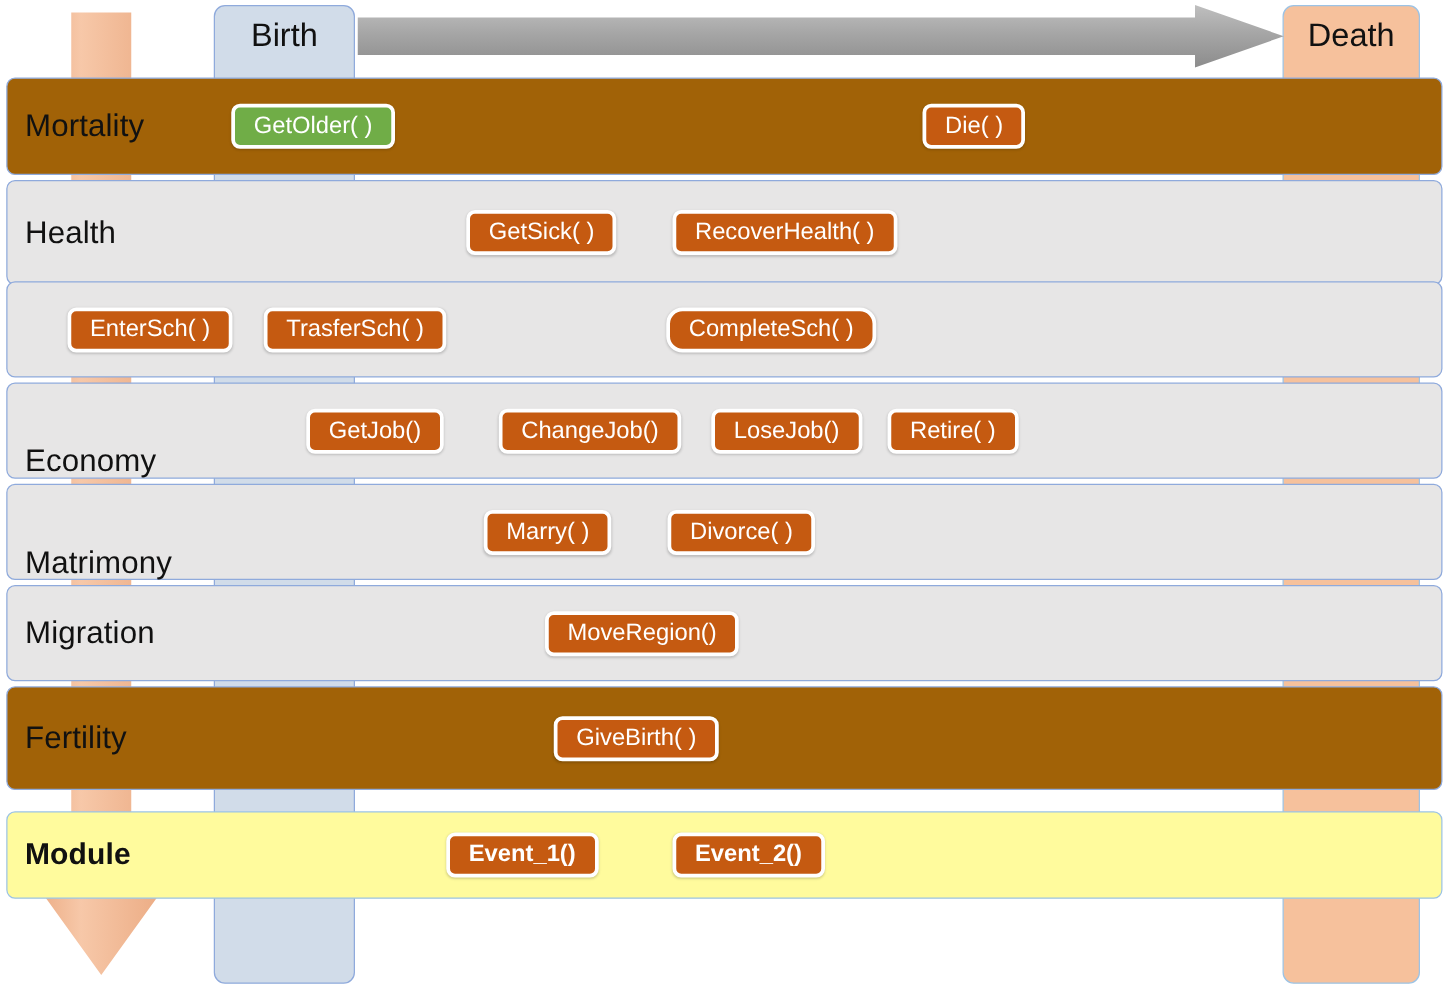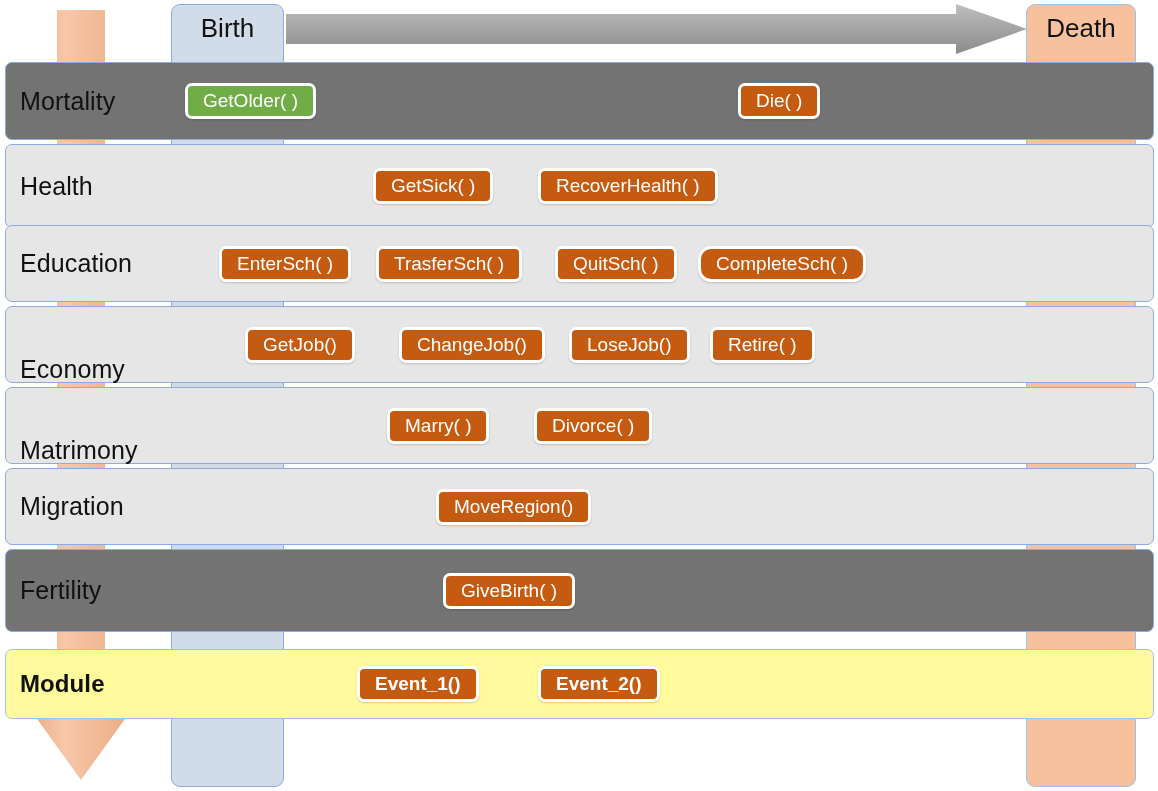--- a/index.html
+++ b/index.html
@@ -21,21 +21,21 @@
     position:absolute;
     left:5px;
     width:1149px;
     box-sizing:border-box;
     border:1px solid #8FAADC;
     border-radius:7px;
     background:#E7E6E6;
     display:flex;
     align-items:center;
   }
-  .row.shaded{ background:#737373; }
+  .row.shaded{ background:#a16207; }
   .row.module{
     background:#FFFB9D;
     border-color:#9CC3E5;
   }
   .row-label{
     width:165px;
     flex:0 0 165px;
     padding-left:14px;
     box-sizing:border-box;
     font-size:25px;
@@ -160,25 +160,23 @@
         </div>
       </div>
       <div class="row" style="top: 144px; height: 84px;">
         <div class="row-label">Health</div>
         <div class="row-track">
           <div class="pill" style="left: 202px;">GetSick( )</div>
           <div class="pill" style="left: 367px;">RecoverHealth( )</div>
         </div>
       </div>
       <div class="row" style="top: 225px; height: 77px;">
-        <div class="row-label">Education</div>
         <div class="row-track">
           <div class="pill" style="left: 48px;">EnterSch( )</div>
           <div class="pill" style="left: 205px;">TrasferSch( )</div>
-          <div class="pill" style="left: 384px;">QuitSch( )</div>
           <div class="pill" style="left: 527px; border-radius: 13px;">CompleteSch( )</div>
         </div>
       </div>
       <div class="row" style="top: 306px; height: 77px; align-items: flex-end;">
         <div class="row-label">Economy</div>
         <div class="row-track">
           <div class="pill" style="left: 74px;">GetJob()</div>
           <div class="pill" style="left: 228px;">ChangeJob()</div>
           <div class="pill" style="left: 539px;">Retire( )</div>
           <div class="pill" style="left: 398px;">LoseJob()</div>

